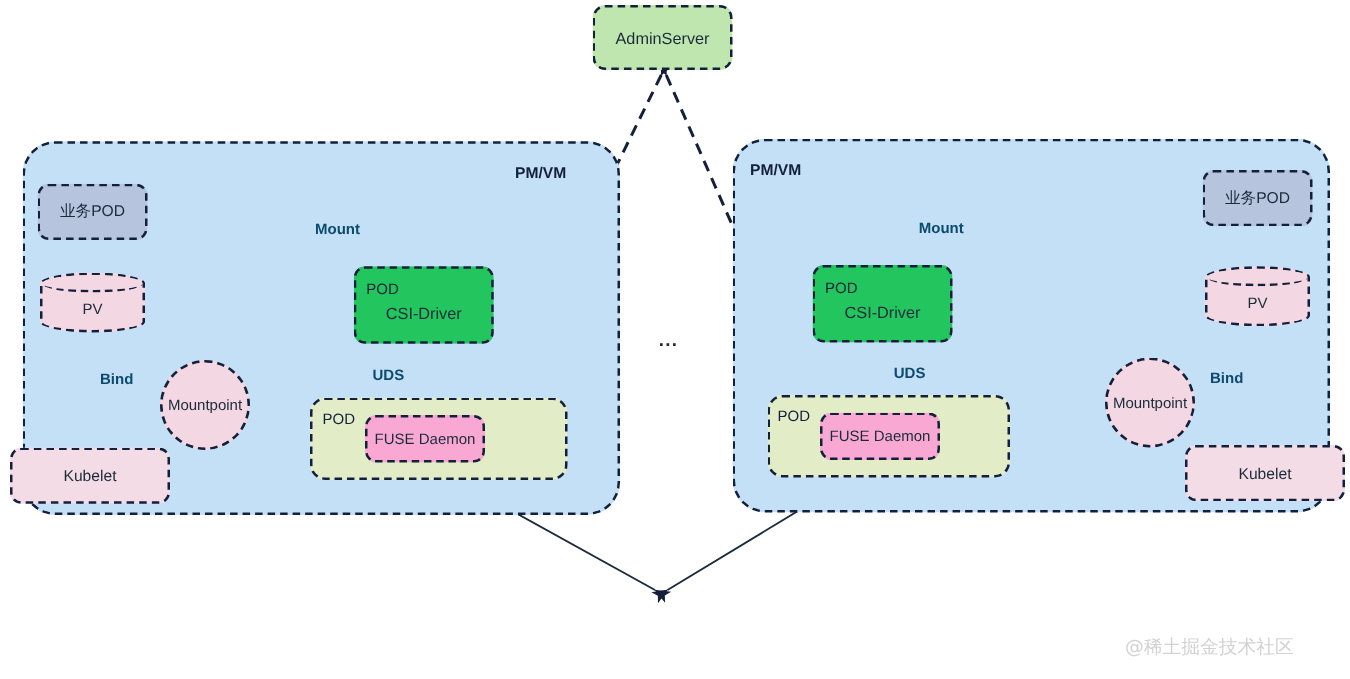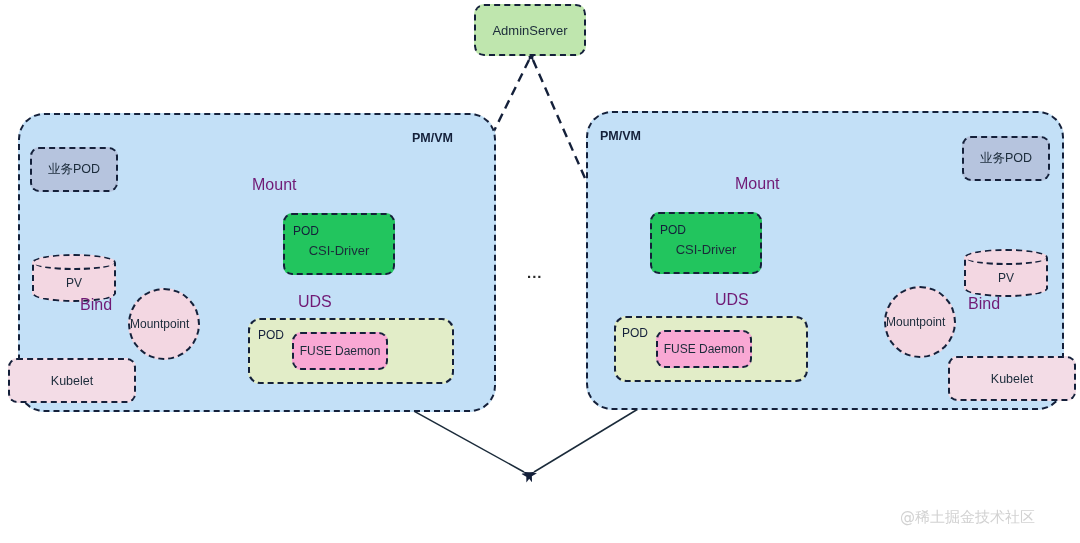--- a/index.html
+++ b/index.html
@@ -20,36 +20,36 @@
   .adminserver{background:#bfe6ae;border:2.5px dashed #14203a;border-radius:10px;font-size:13px;}
   .bizpod{background:#b6c4de;font-size:12.5px;}
   .kubelet{background:#f3dce6;font-size:12.5px;}
   .csidriver{background:#22c55e;font-size:13px;}
   .fusepod{background:#e2edc8;border:2.5px dashed #14203a;border-radius:12px;}
   .fusedaemon{background:#f9a8d4;font-size:12px;}
 
   .podtag{position:absolute;font-size:12px;font-weight:normal;color:#14203a;z-index:5;}
 
   .circle{position:absolute;border:2.5px dashed #14203a;border-radius:50%;
-          background:#f3d7e2;display:flex;align-items:center;justify-content:flex-start;
+          background:#f3d7e2;display:flex;align-items:center;justify-content:center;
           font-size:12px;color:#1b2b3a;z-index:3;}
 
-  .cyl{position:absolute;z-index:3;margin-top:36px;}
+  .cyl{position:absolute;z-index:3;}
   .cyl .body{position:absolute;left:0;top:0;width:100%;height:100%;
              border:2.5px dashed #14203a;border-radius:50%/18%;box-sizing:border-box;}
   .cyl .cap{position:absolute;left:2px;top:2px;right:2px;height:30%;
             border-bottom:2.5px dashed #14203a;border-radius:50%;box-sizing:border-box;}
   .cyl .txt{position:absolute;left:0;right:0;top:46%;text-align:center;
             font-size:12px;color:#1b2b3a;}
   .pv .body,.pv .cap{background:#f3d7e2;}
   .pv .body{background:#f3d7e2;}
   .nas .body{background:#54aef0;}
   .nas .txt{color:#0c2742;font-size:11.5px;}
 
-  .edgelabel{position:absolute;font-size:16px;font-weight:normal;color:#701a75;z-index:5;}
+  .edgelabel{position:absolute;font-size:12px;font-weight:bold;color:#0c4a6e;z-index:5;}
   .ellipsis{position:absolute;font-size:15px;font-weight:bold;color:#2a2a2a;
             letter-spacing:1px;z-index:5;}
   .watermark{position:absolute;font-size:15px;color:#d2d2d2;z-index:6;
              font-family:"DejaVu Sans",sans-serif;}
 </style>
 </head>
 <body>
 
 <div id="stage">
 

